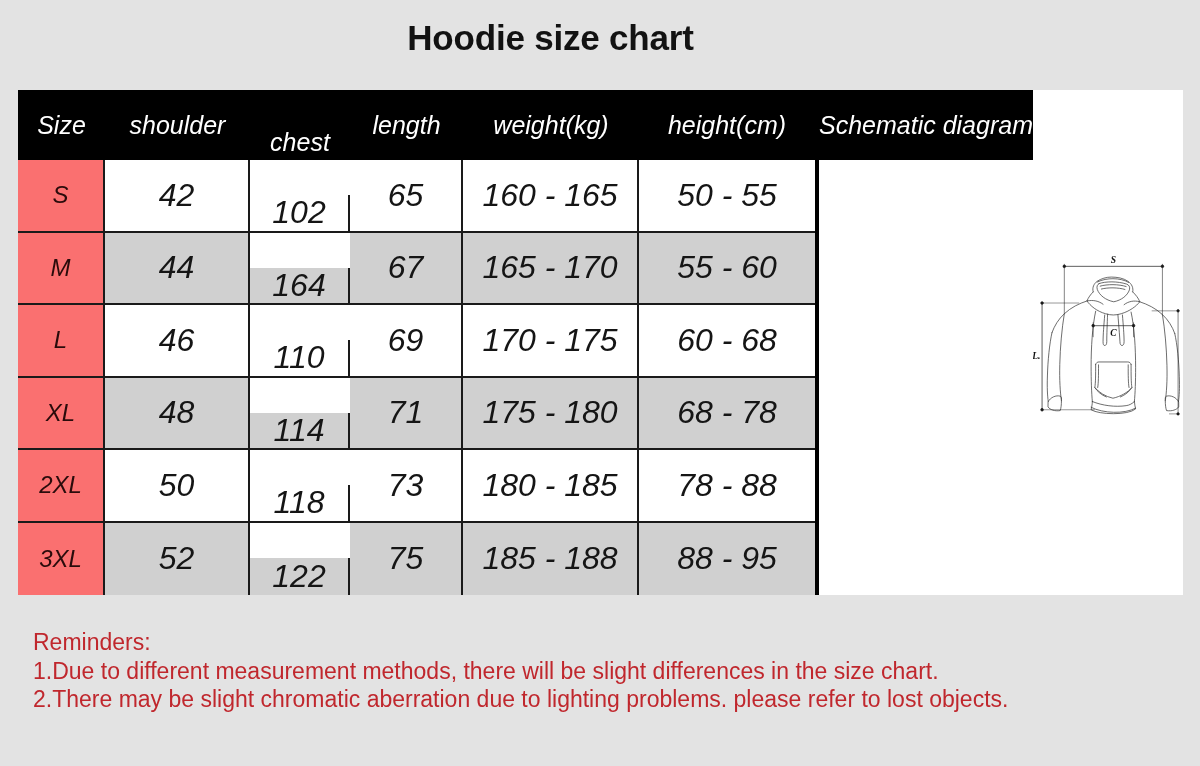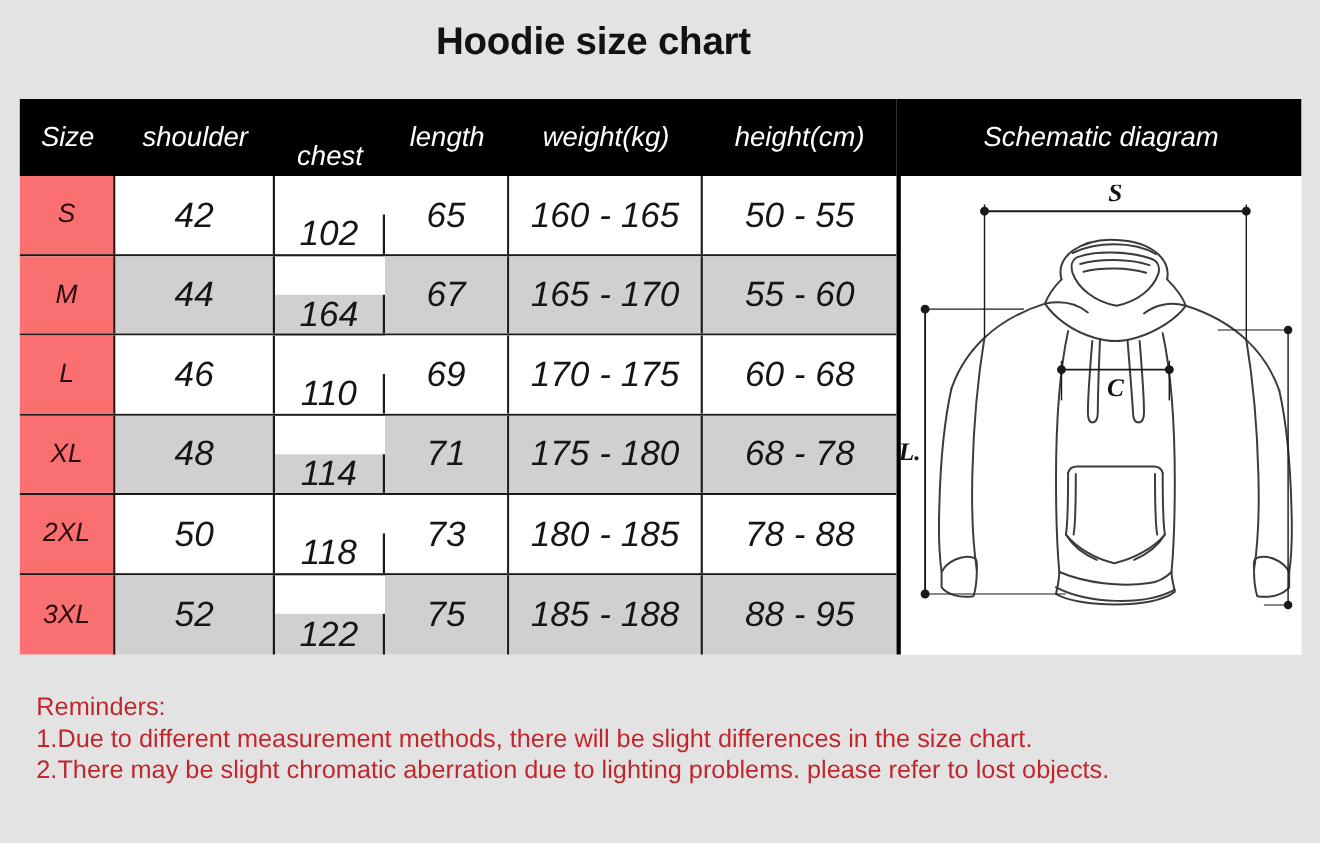--- a/index.html
+++ b/index.html
@@ -13,21 +13,21 @@
   .page {
     position: relative;
     width: 1200px;
     height: 766px;
     background: #e3e3e3;
   }
 
   
   .title {
     position: absolute;
-    left: 4px;
+    left: 15px;
     top: 18px;
     width: 1052px;
     text-align: center;
     font-size: 35px;
     font-weight: bold;
     color: #121212;
     letter-spacing: -0.2px;
     padding-left: 19px;
   }
 
@@ -47,21 +47,21 @@
     height: 505px;
     display: flex;
     flex-direction: column;
   }
   .diagram-side {
     width: 368px;
     height: 505px;
     background: #ffffff;
     border-left: 4px solid #000;
     display: flex;
-    flex-direction: column;
+    flex-direction: row;
   }
 
   
   .hdr-row {
     height: 70px;
     background: #000000;
     display: flex;
     align-items: center;
     flex: 0 0 70px;
   }

